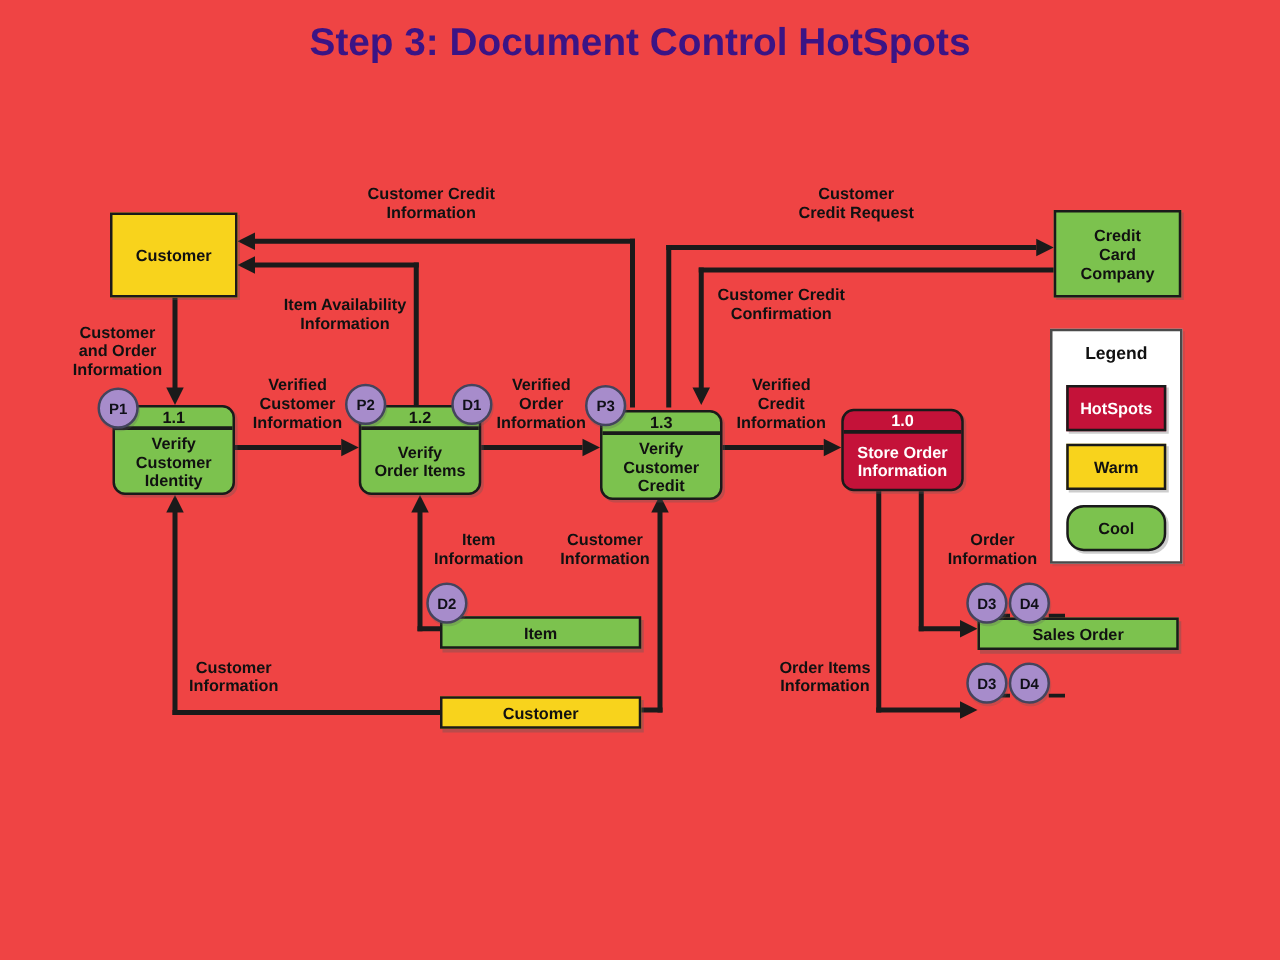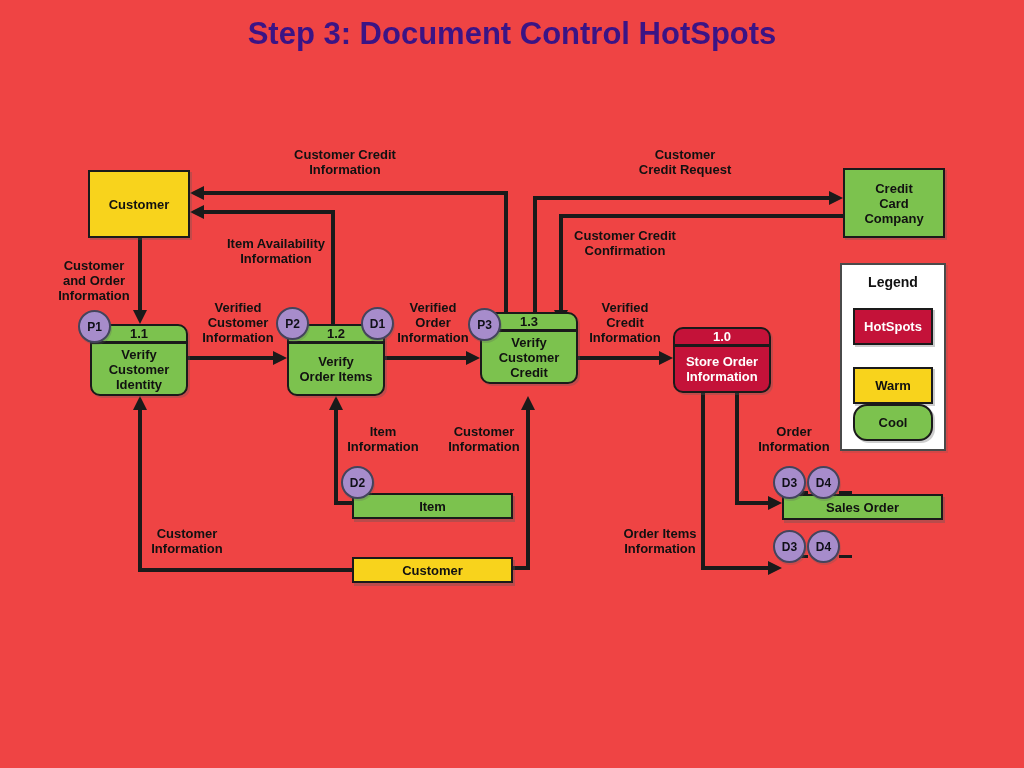--- a/index.html
+++ b/index.html
@@ -117,21 +117,21 @@
     <div class="proc-id">1.1</div>
     <div class="proc-name">Verify
 Customer
 Identity</div>
   </div>
   <div class="proc cool" style="left:287px;top:324px;">
     <div class="proc-id">1.2</div>
     <div class="proc-name">Verify
 Order Items</div>
   </div>
-  <div class="proc cool" style="left:480px;top:312px;">
+  <div class="proc cool" style="left:480px;top:328px;">
     <div class="proc-id">1.3</div>
     <div class="proc-name">Verify
 Customer
 Credit</div>
   </div>
   <div class="proc hot" style="left:673px;top:327px;height:66px;">
     <div class="proc-id">1.0</div>
     <div class="proc-name">Store Order
 Information</div>
   </div>
@@ -146,21 +146,21 @@
   <div class="badge" style="left:468px;top:308px;">P3</div>
   <div class="badge" style="left:341px;top:466px;">D2</div>
   <div class="badge" style="left:773px;top:466px;">D3</div>
   <div class="badge" style="left:807px;top:466px;">D4</div>
   <div class="badge" style="left:773px;top:530px;">D3</div>
   <div class="badge" style="left:807px;top:530px;">D4</div>
 
   <div class="legend">
     <div class="legend-title">Legend</div>
     <div class="legend-item hot" style="top:43px;">HotSpots</div>
-    <div class="legend-item warm" style="top:102px;text-align:center;">Warm</div>
+    <div class="legend-item warm" style="top:90px;text-align:center;">Warm</div>
     <div class="legend-item cool" style="top:139px;border-radius:14px;">Cool</div>
   </div>
 
   <div class="flbl" style="left:275px;top:147px;width:140px;">Customer Credit
 Information</div>
   <div class="flbl" style="left:615px;top:147px;width:140px;">Customer
 Credit Request</div>
   <div class="flbl" style="left:206px;top:236px;width:140px;">Item Availability
 Information</div>
   <div class="flbl" style="left:555px;top:228px;width:140px;">Customer Credit

